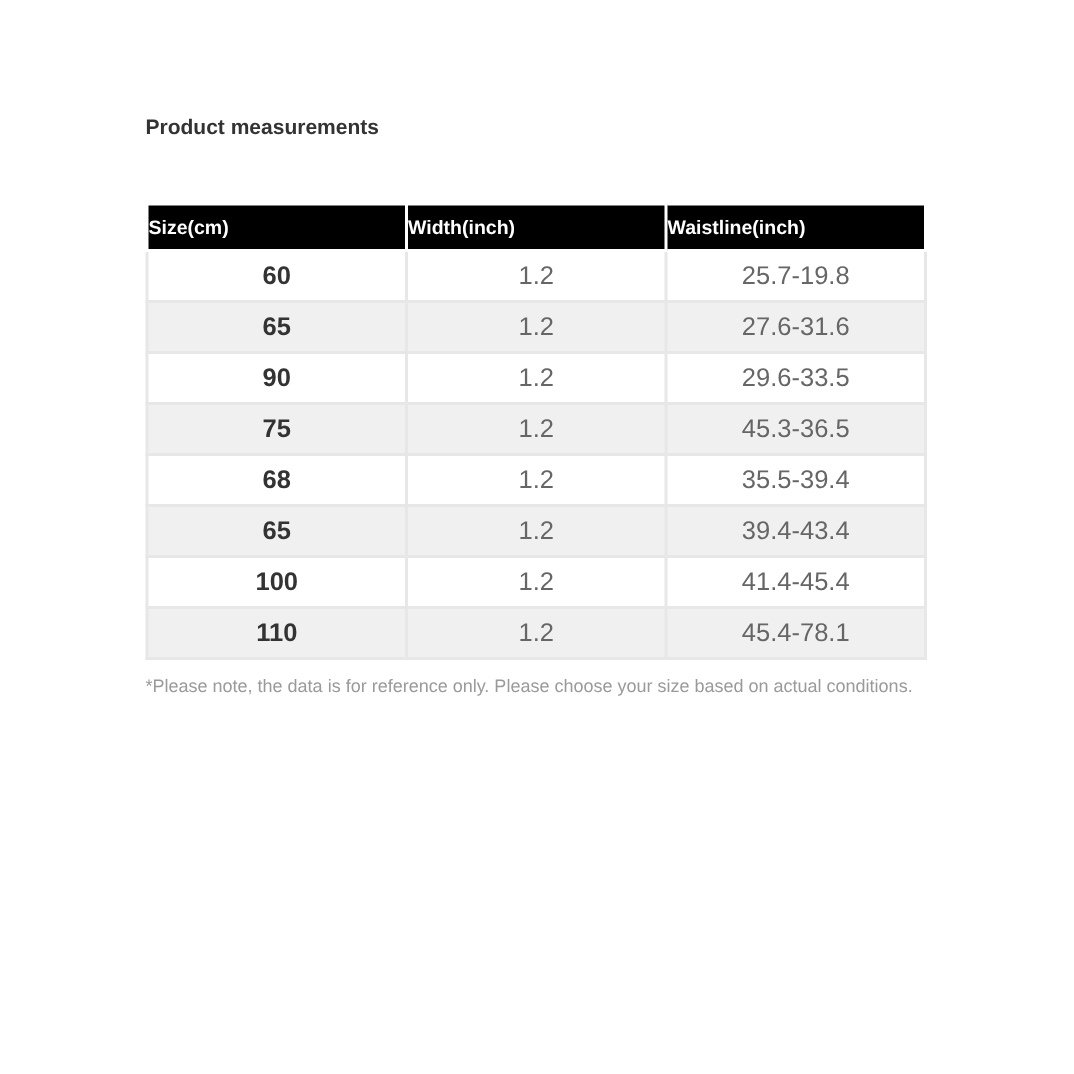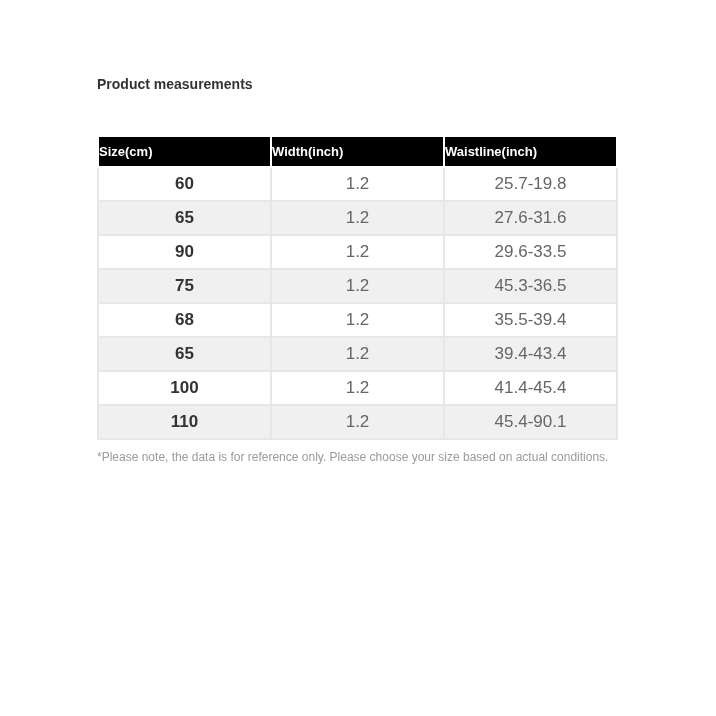--- a/index.html
+++ b/index.html
@@ -115,19 +115,19 @@
           <td data-name="waistline-cell">39.4-43.4</td>
         </tr>
         <tr data-name="table-row">
           <td data-name="size-cell">100</td>
           <td data-name="width-cell">1.2</td>
           <td data-name="waistline-cell">41.4-45.4</td>
         </tr>
         <tr data-name="table-row">
           <td data-name="size-cell">110</td>
           <td data-name="width-cell">1.2</td>
-          <td data-name="waistline-cell">45.4-90.1</td>
+          <td data-name="waistline-cell">45.4-78.1</td>
         </tr>
       </tbody>
   </table>
 
   <div class="footnote" data-name="footnote">*Please note, the data is for reference only. Please choose your size based on actual conditions.</div>
 </div>
 
 </body></html>

